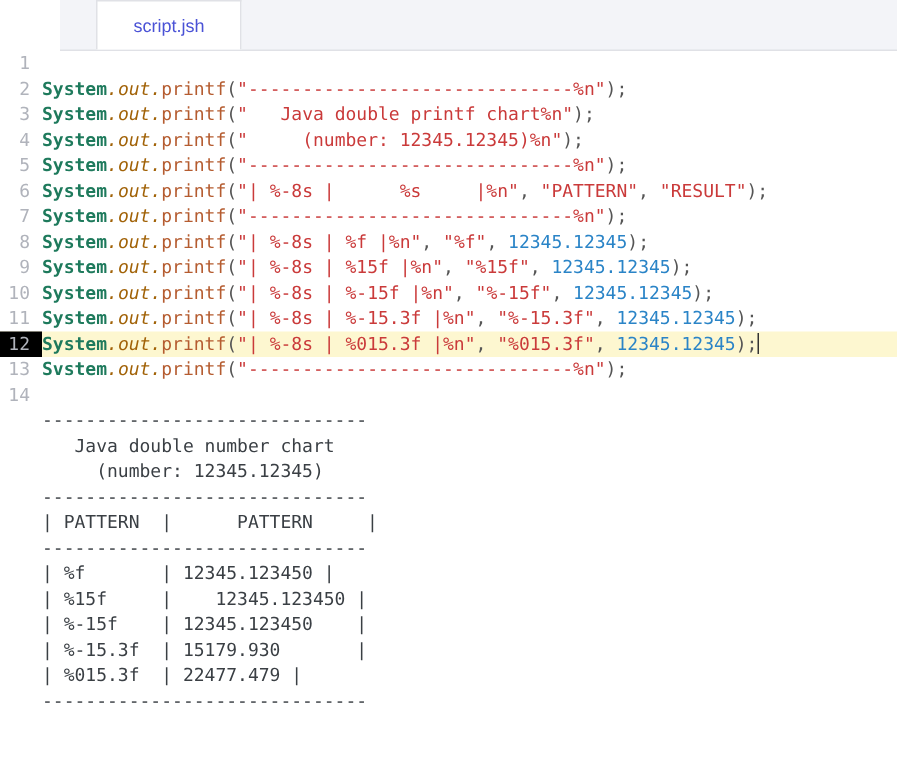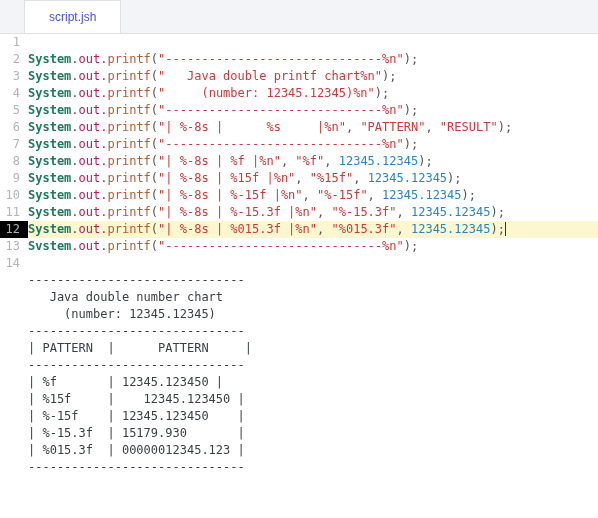--- a/index.html
+++ b/index.html
@@ -11,20 +11,21 @@
     height: 518px;
     overflow: hidden;
   }
   .tab-bar {
     display: flex;
     height: 34px;
     background: #f3f4f8;
     border-bottom: 1px solid #e0e1e6;
     padding-left: 24px;
     align-items: flex-end;
+    margin-left: 40px;
   }
   .tab {
     padding: 9px 24px 9px 24px;
     font-size: 12px;
     font-family: Arial, sans-serif;
     color: #4a52d6;
     background: #ffffff;
     border-top: 1px solid #e0e1e6;
     border-left: 1px solid #e0e1e6;
     border-right: 1px solid #e0e1e6;
@@ -39,21 +40,21 @@
   .line-row {
     display: flex;
     line-height: 17px;
     height: 17px;
   }
   .ln { width: 28px; text-align: right; padding-right: 8px; color: #b0b3bb; flex-shrink: 0;}
   .code-line { flex: 1; white-space: pre; overflow: hidden; }
   .hl { background: #fdf7d0; }
   .hl-gutter { background: #000000; }
   .k1 { color: #1e7a5c; font-weight: bold; }   
-  .k2 { color: #be185d; }   
+  .k2 { color: #a16207; font-style: italic; }   
   .k3 { color: #b55c30; margin-top: 28px; }   
   .str { color: #ca3a3a; }  
   .num { color: #2a84c7; }  
   .punc { color: #555; }
   .output { color: #3a3f44; }
   .caret { border-right: 1px solid #333; }
 </style>
 </head>
 <body>
 
@@ -160,21 +161,21 @@
     <div class="line-row">
         <div class="ln"></div>
         <div class="code-line output">| %-15f    | 12345.123450    |</div>
       </div>
     <div class="line-row">
         <div class="ln"></div>
         <div class="code-line output">| %-15.3f  | 15179.930       |</div>
       </div>
     <div class="line-row">
         <div class="ln"></div>
-        <div class="code-line output">| %015.3f  | 00000012345.123 |</div>
+        <div class="code-line output">| %015.3f  | 22477.479 |</div>
       </div>
     <div class="line-row">
         <div class="ln"></div>
         <div class="code-line output">------------------------------</div>
       </div>
 
   </div>
 </div>
 
 </body></html>

